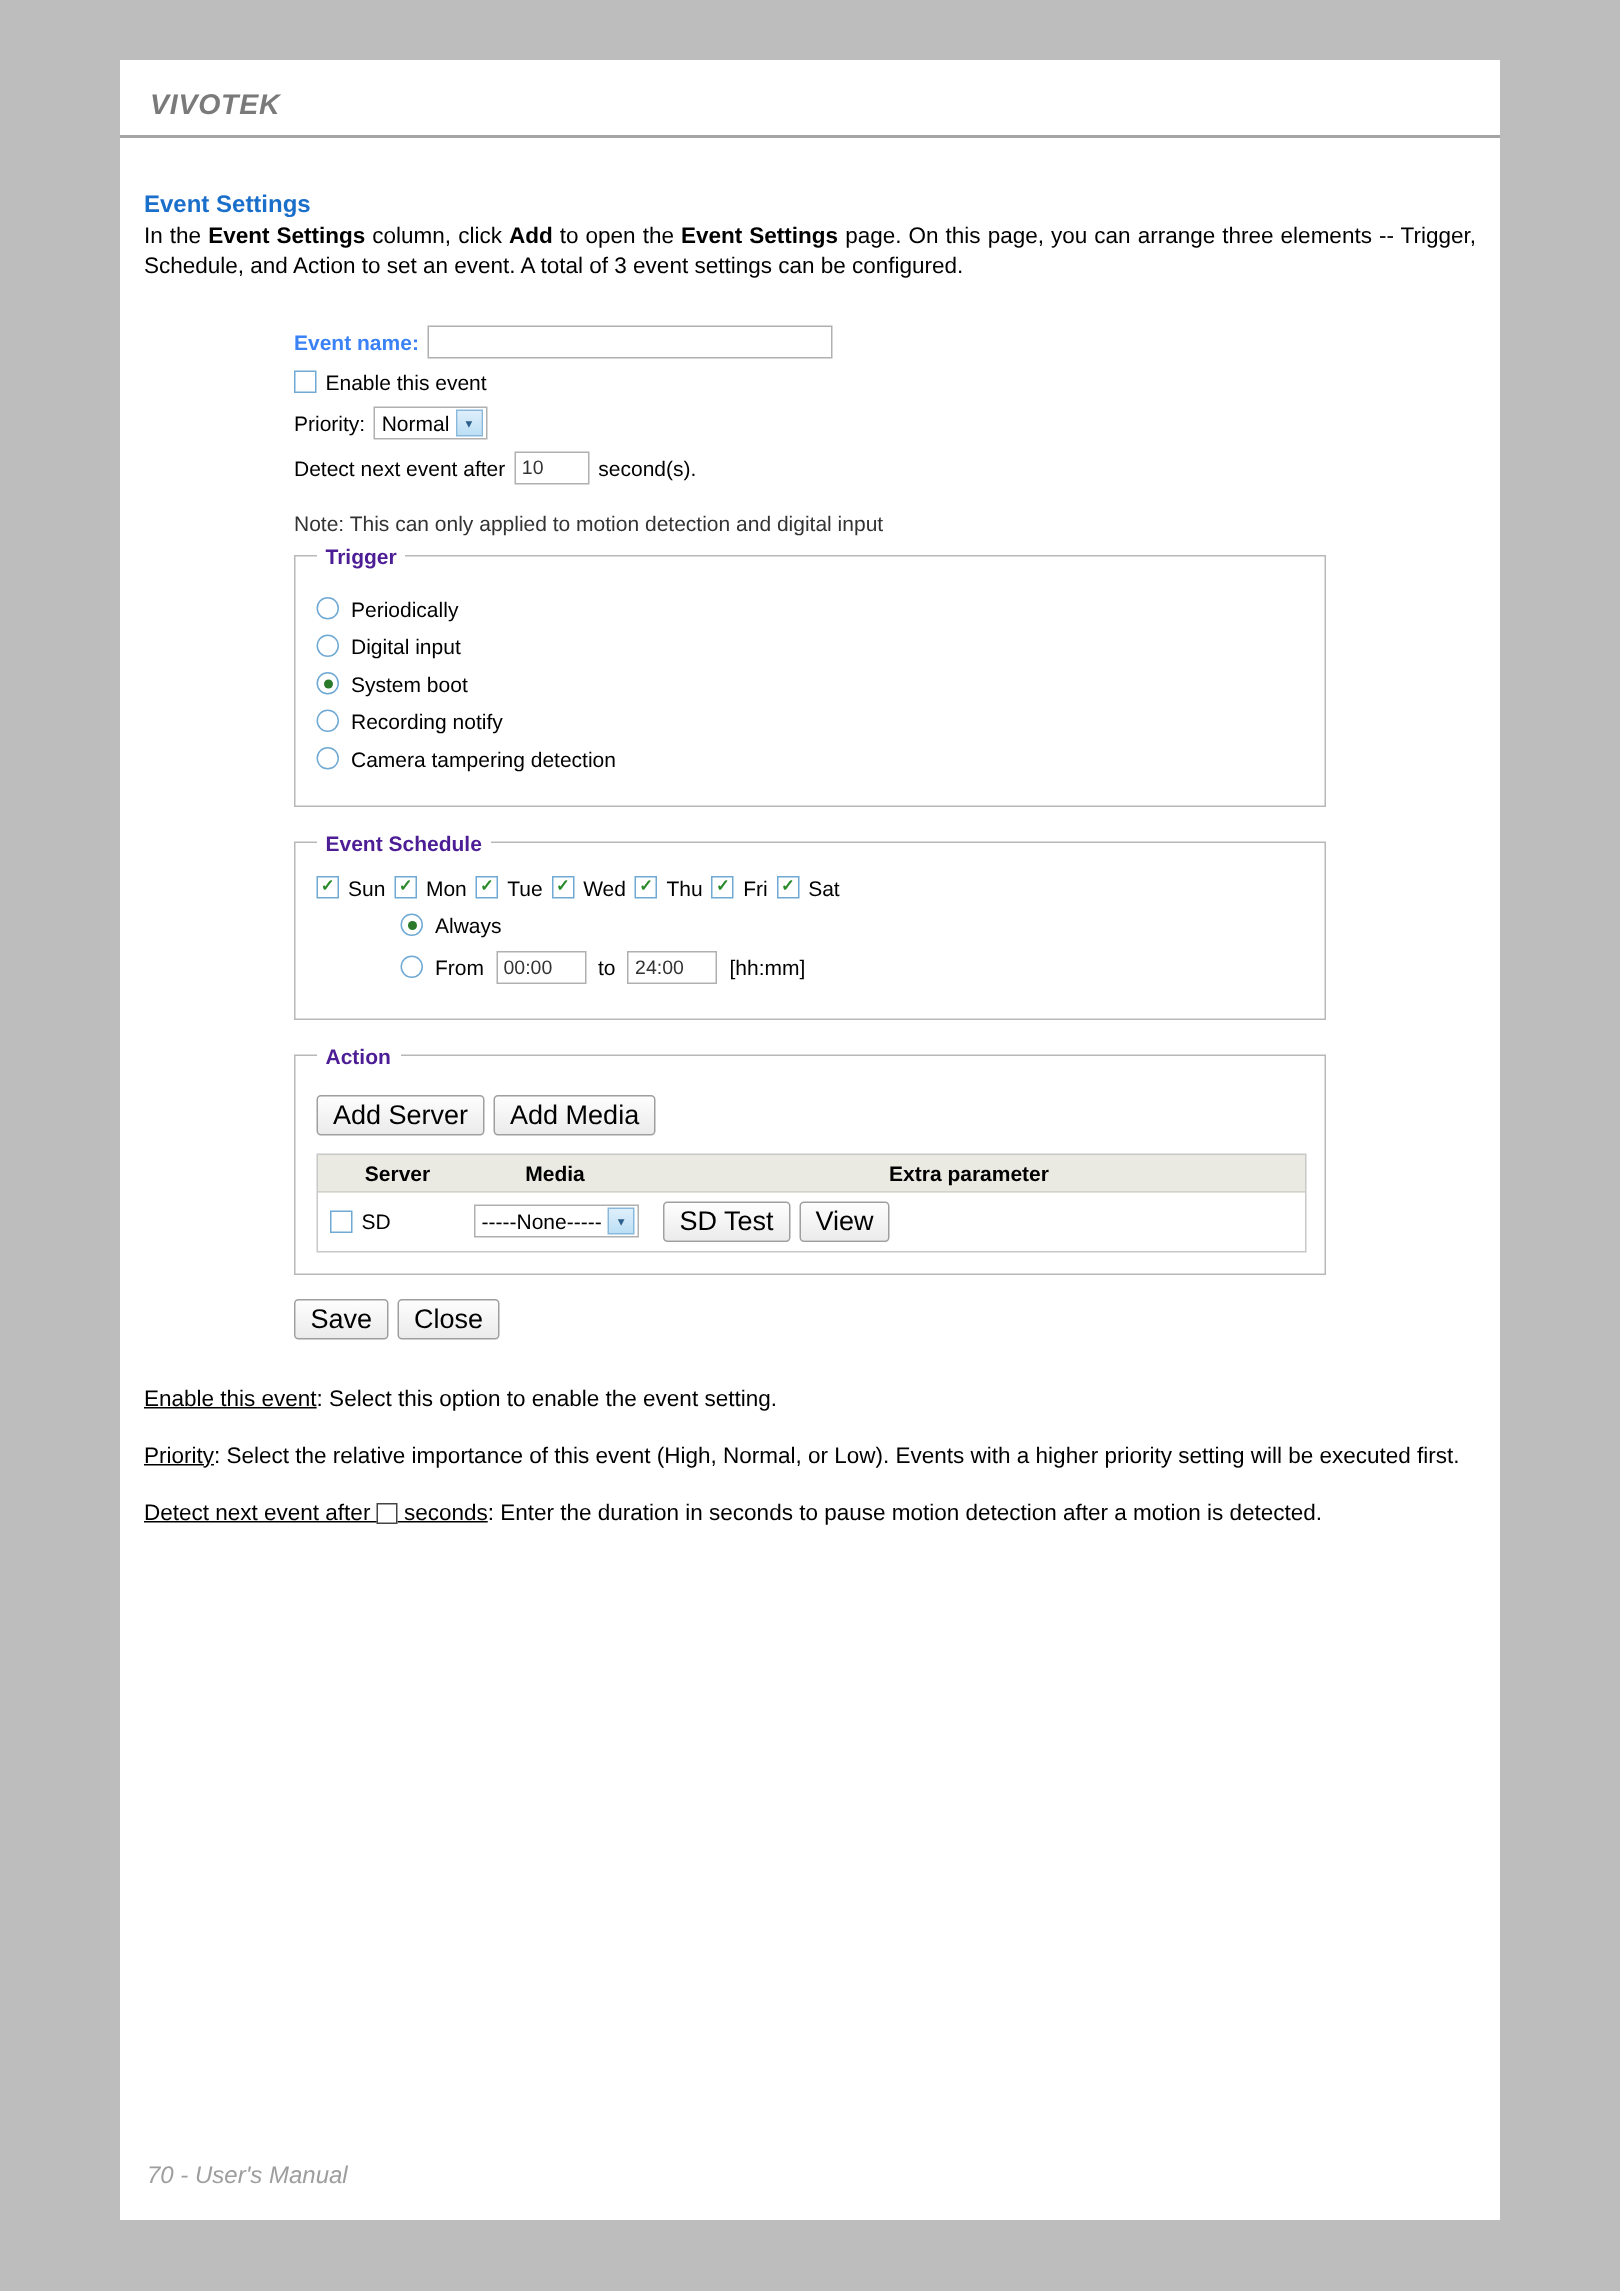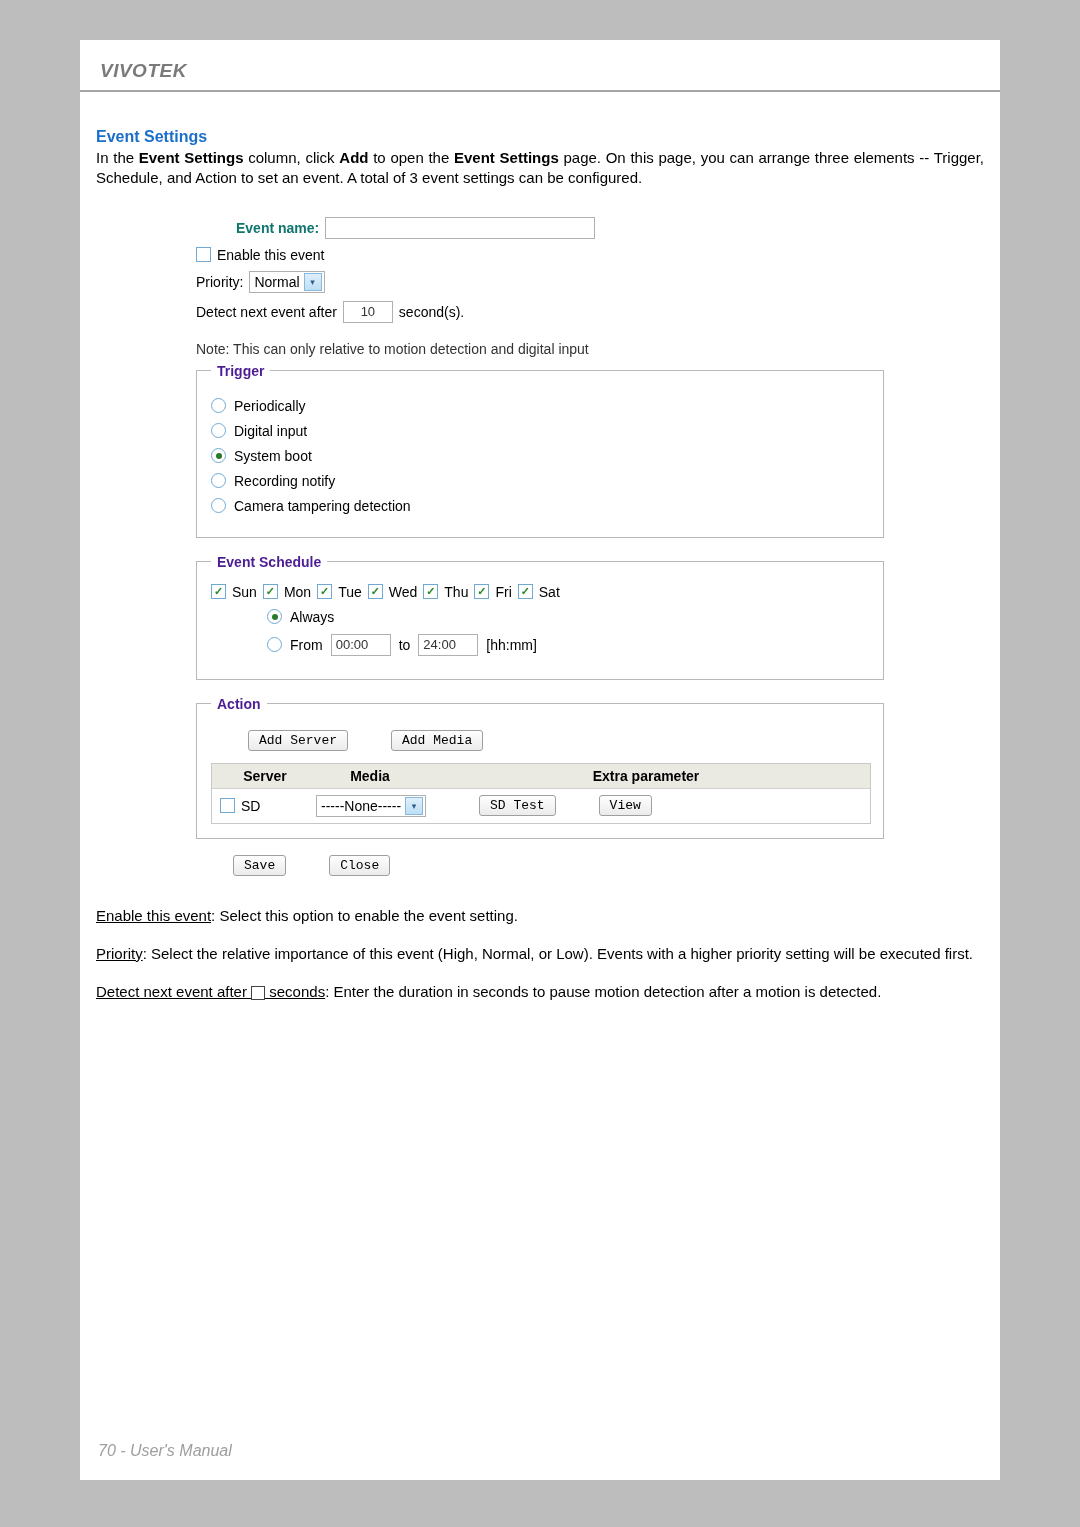--- a/index.html
+++ b/index.html
@@ -53,30 +53,30 @@
   .form-area {
     margin: 0 100px 0 100px;
     font-size: 14px;
   }
   .form-row {
     display: flex;
     align-items: center;
     gap: 6px;
     margin: 8px 0;
   }
-  .label-bold { font-weight: bold; color:#0f766e;margin-left:40px; }
+  .label-bold { font-weight: bold; color:#3b82f6; }
   input.text-input {
     border: 1px solid #b0b0b0;
     height: 20px;
     padding: 0 4px;
     font-size: 13px;
     color:#333;
   }
   .event-name-input { width: 260px; }
-  .detect-input { width: 40px; text-align:center; }
+  .detect-input { width: 40px; text-align:left; }
   .checkbox-sq {
     width: 13px; height: 13px;
     border: 1px solid #6fa9d4;
     background: #fff;
     display: inline-flex;
     align-items: center;
     justify-content: center;
     font-size: 11px;
     color: #2a7a2a;
     line-height: 1;
@@ -148,25 +148,24 @@
   }
   .time-label { font-weight: bold; margin: 8px 0 4px 0; display:block;}
   .time-sub { margin-left: 56px; }
   .disabled-input {
     color: #aaa;
   }
   .btn {
     border: 1px solid #9f9f9f;
     background: linear-gradient(#fefefe,#ebebeb);
     padding: 2px 10px;
-    font-size: 13px;
+    font-size: 18px;
     border-radius: 3px;
     white-space: nowrap;
-    font-family: Liberation Mono, monospace;
-    margin-left: 37px;
+    font-family: Liberation Sans, sans-serif;
   }
   .action-table {
     border: 1px solid #c8c8c8;
     width: 100%;
     margin-top: 12px;
   }
   .action-table .hdr-row {
     background: #eaeae2;
     display: grid;
     grid-template-columns: 90px 120px 1fr;
@@ -237,21 +236,21 @@
           <span class="select-arrow">▾</span>
         </span>
       </div>
 
       <div class="form-row">
         <span>Detect next event after</span>
         <input class="text-input detect-input" value="10" style="">
         <span>second(s).</span>
       </div>
 
-      <div class="note-text">Note: This can only relative to motion detection and digital input</div>
+      <div class="note-text">Note: This can only applied to motion detection and digital input</div>
 
       <fieldset class="group">
         <legend>Trigger</legend>
 
         <div class="radio-row">
           <span class="radio-outer"></span>
           <span>Periodically</span>
         </div>
         <div class="radio-row">
           <span class="radio-outer"></span>

